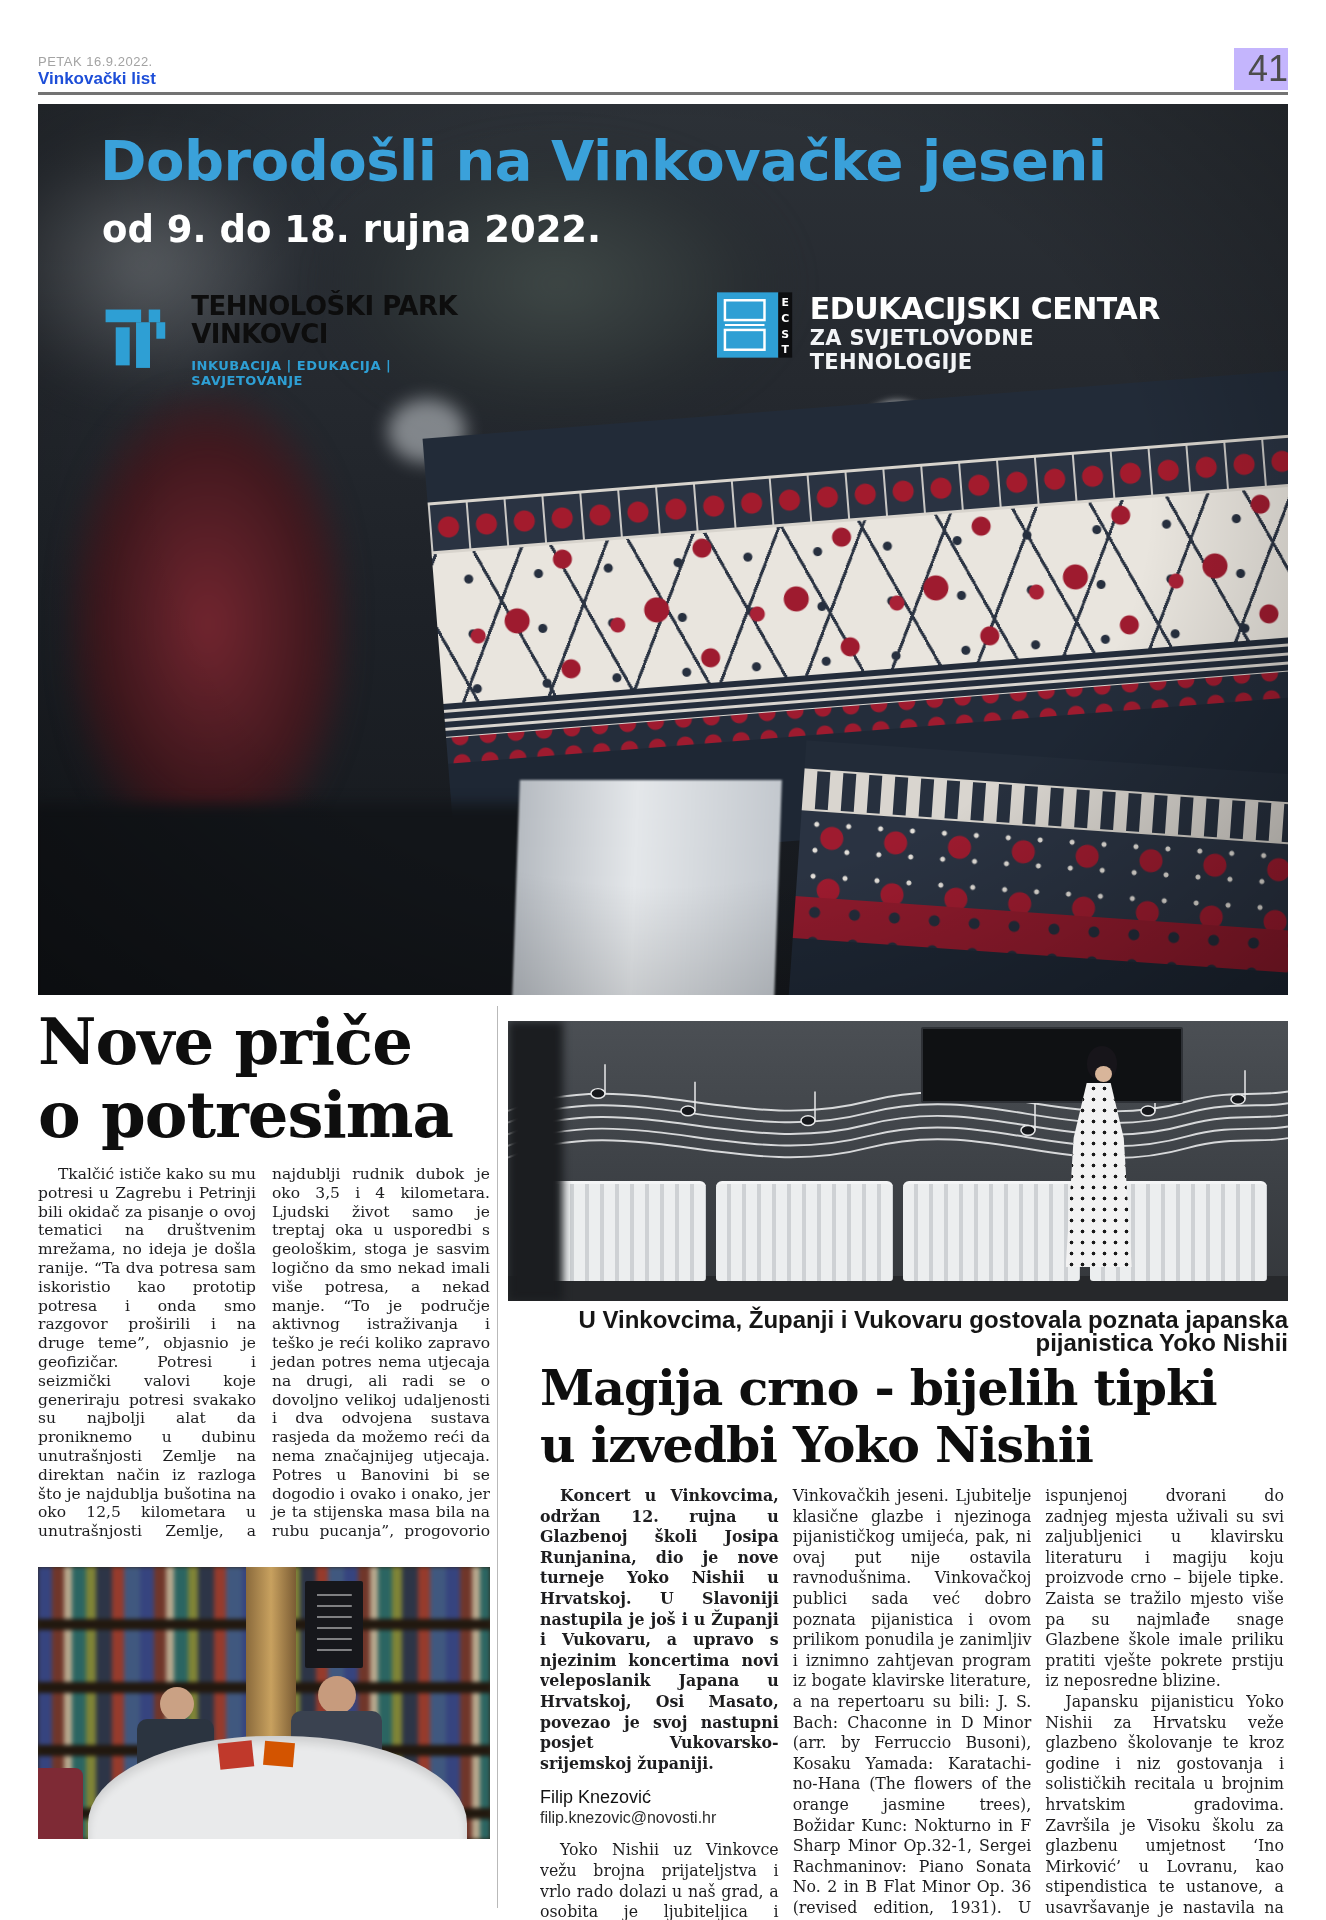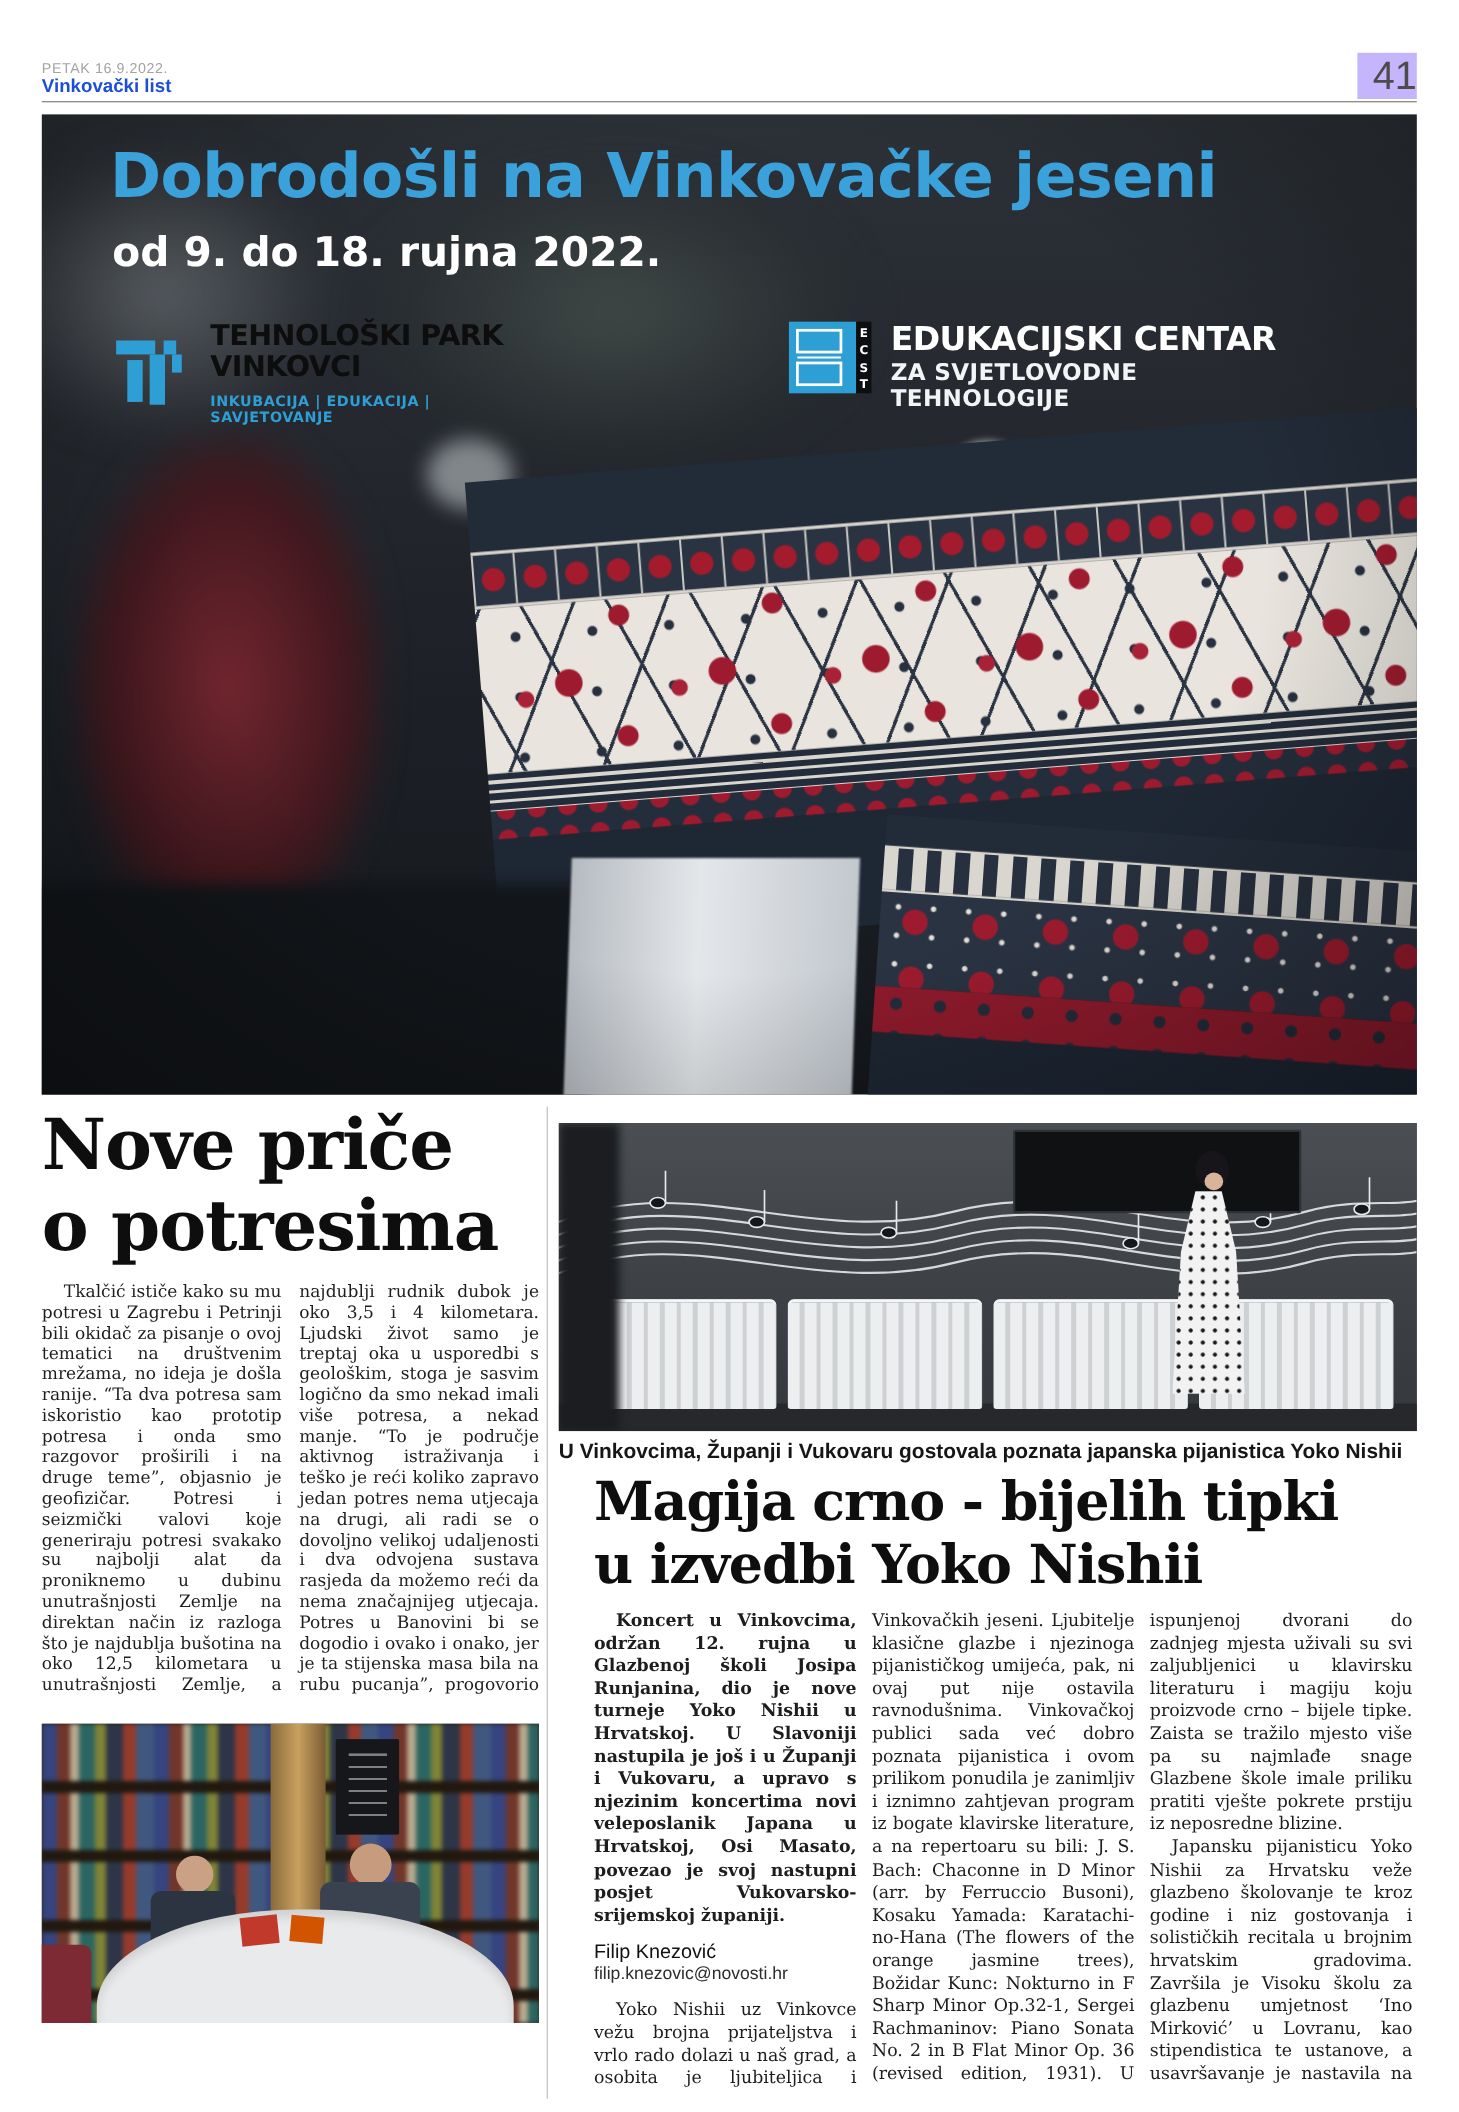--- a/index.html
+++ b/index.html
@@ -1,21 +1,21 @@
 <!DOCTYPE html>
 <html><head>
 <meta charset="utf-8">
 <style>
   html,body{margin:0;padding:0;}
   body{width:1326px;height:1920px;position:relative;background:#ffffff;overflow:hidden;
        font-family:"DejaVu Serif", serif;color:#1c1c1e;}
 
   
   .page-header{position:absolute;left:38px;top:54px;width:1250px;height:38px;
-               border-bottom:1px solid #737373;}
+               border-bottom:3px solid #737373;}
   .ph-date{font-family:"Liberation Sans",sans-serif;font-size:13px;color:#a3a3a3;
            letter-spacing:.5px;line-height:15px;}
   .ph-masthead{font-family:Liberation Sans, sans-serif;font-size:17px;font-weight:bold;
                color:#1d4ed8;line-height:19px;}
   .ph-num{position:absolute;right:0;top:-6px;font-family:"Liberation Sans",sans-serif;
           font-size:36px;font-weight:400;color:#4c4c4c;background:#c4b5fd;padding-left:14px;}
 
   
   .ad{position:absolute;left:38px;top:104px;width:1250px;height:891px;overflow:hidden;
       background:linear-gradient(180deg,#2c3137 0%,#262a30 28%,#1d2127 58%,#14171b 100%);}
@@ -143,22 +143,22 @@
   .pc-radrow{left:2%;right:2%;bottom:7%;height:36%;display:flex;}
   .pc-rad{flex:1;margin:0 5px;border-radius:6px 6px 3px 3px;border-top:3px solid #f4f5f6;
           background:repeating-linear-gradient(90deg,#eceeef 0 11px,#ced1d4 11px 15px);}
   .pc-hair{left:74.2%;top:9%;width:30px;height:34px;border-radius:50% 50% 45% 45%;background:#17151a;}
   .pc-face{left:75.3%;top:16%;width:17px;height:16px;border-radius:50%;background:#d8b59a;}
   .pc-dress{left:71.5%;top:22%;width:66px;height:66%;
             background-color:#f2f2f2;
             background-image:radial-gradient(circle,#1a1a1a 1.5px,rgba(0,0,0,0) 2.2px);
             background-size:11px 11px;
             clip-path:polygon(32% 0,68% 0,88% 30%,100% 100%,0 100%,12% 30%);}
-  .caption{margin-top:7px;font-family:"Liberation Sans",sans-serif;font-weight:bold;font-size:19px;
-           line-height:23px;color:#161616;}
+  .caption{margin-top:7px;font-family:"Liberation Sans",sans-serif;font-weight:bold;font-size:24px;
+           line-height:23px;color:#161616;text-align:right;}
   .headline-r{margin-top:6px;margin-left:32px;font-family:"DejaVu Serif",serif;font-weight:bold;
               font-size:49px;line-height:57px;color:#0e0e0e;letter-spacing:-1px;}
   .body3{margin-top:12px;margin-left:32px;width:744px;height:442px;column-count:3;column-gap:14px;
          column-fill:auto;font-size:15.8px;line-height:20.6px;text-align:justify;color:#1d1d1f;
          overflow:hidden;}
   .body3 p{margin:0;text-indent:20px;}
   .body3 p.lead{font-weight:bold;}
   .byline-block{margin:12px 0;font-family:"Liberation Sans",sans-serif;}
   .byline{font-weight:normal;font-size:18px;line-height:22px;color:#111;}
   .email{font-size:16px;line-height:20px;color:#2c2c2c;}

